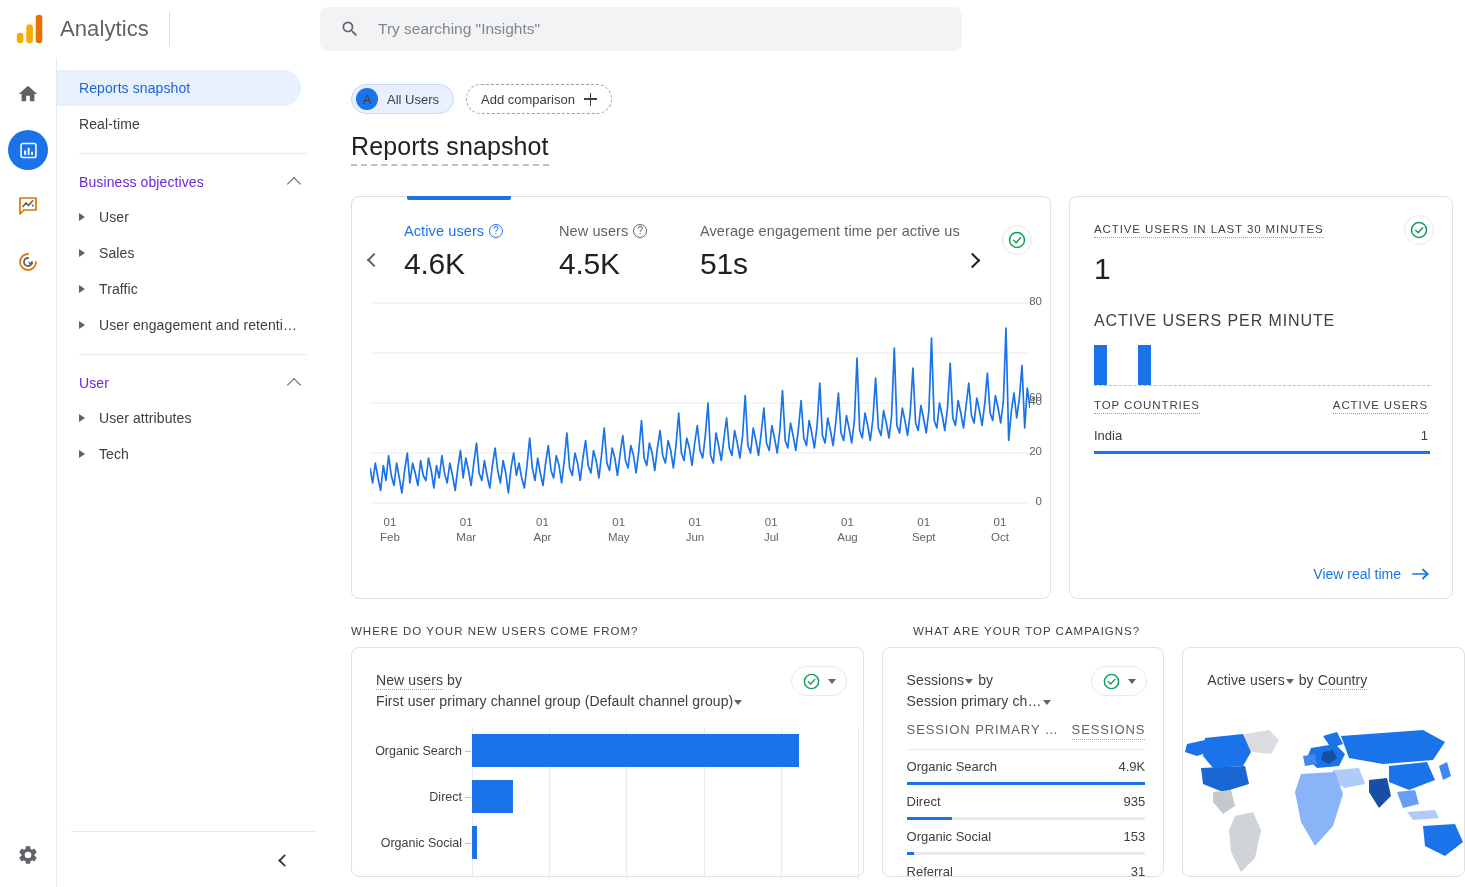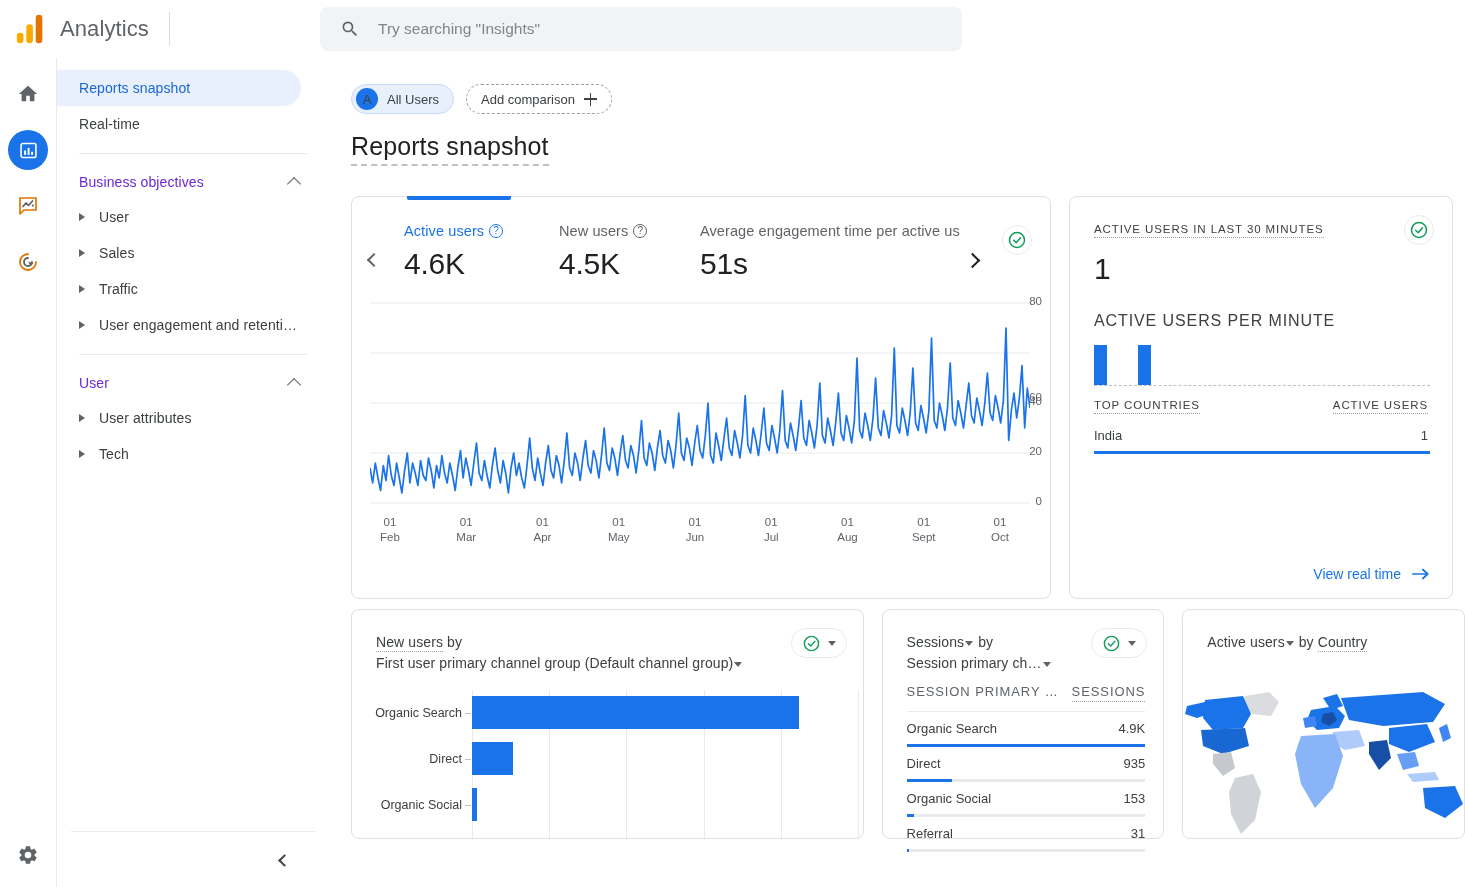--- a/index.html
+++ b/index.html
@@ -531,20 +531,24 @@
         <div class="rt-link">
           <span>View real time</span>
           <svg width="18" height="14" viewBox="0 0 20 14">
             <path d="M1 7h16M12 2l5.5 5L12 12" fill="none" stroke="#1a73e8" stroke-width="1.9" stroke-linecap="round" stroke-linejoin="round"></path>
           </svg>
         </div>
       </div>
     </div>
 
     
+    <div class="sec-heads">
+      <div class="sec-head" style="width:544px">WHERE DO YOUR NEW USERS COME FROM?</div>
+      <div class="sec-head" style="width:300px">WHAT ARE YOUR TOP CAMPAIGNS?</div>
+    </div>
 
     
     <div class="row2">
 
       <div class="card card-src">
         <div class="widget-title">
           <span class="dotted-u">New users</span>
           <span>by</span><br>
           <span>First user primary channel group (Default channel group)</span><span class="caret-sm"></span>
         </div>

